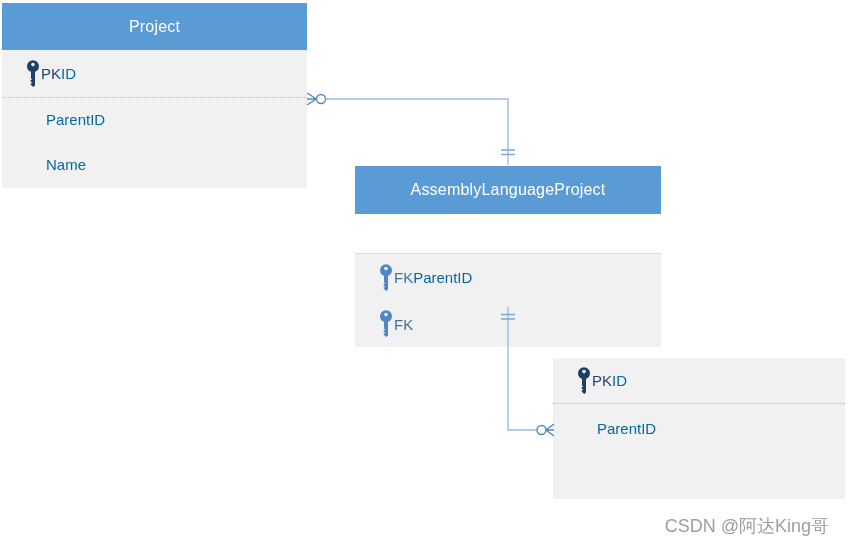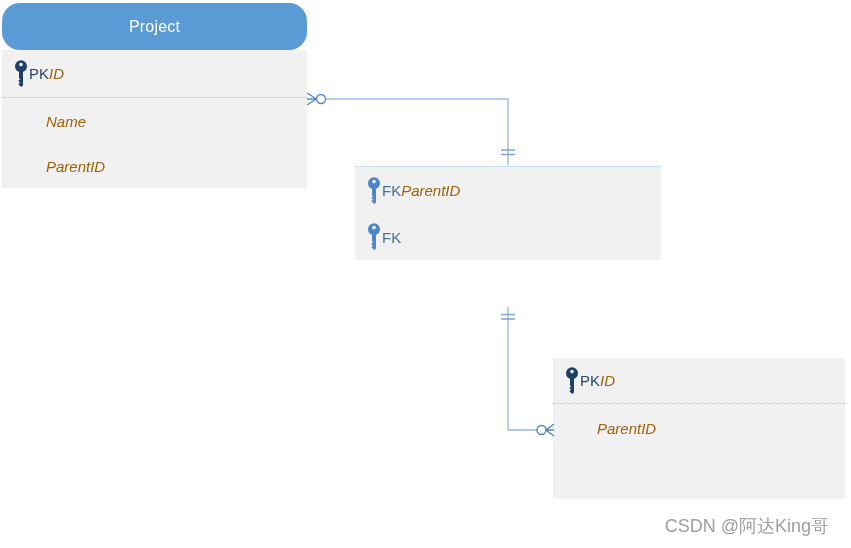--- a/index.html
+++ b/index.html
@@ -13,41 +13,40 @@
   .canvas { position: absolute; inset: 0; width: 851px; height: 548px; }
 
   
   .etable { position: absolute; box-sizing: border-box; }
   .etable .hdr {
     background: #5b9bd5;
     color: #ffffff;
     display: flex; align-items: center; justify-content: center;
     font-size: 16px;
     letter-spacing: .2px;
-    border-radius: 18px;
   }
   .etable .tbody { background: #f1f1f2; }
-  .etable.divided-top .tbody { border-top: 1px dotted #b9cfe8; }
+  .etable.divided-top .tbody { border-top: 1px dotted #b9cfe8; margin-top: 39px; }
   .erow {
     display: flex; align-items: center;
     box-sizing: border-box;
     font-size: 15px;
   }
   .erow.divided { border-bottom: 1px dotted #9fc0e2; }
   .keyslot {
     flex: 0 0 44px;
-    padding-left: 12px;
+    padding-left: 24px;
     display: flex; align-items: center;
     box-sizing: border-box;
   }
   .keyicon { width: 14px; height: 28px; flex: 0 0 14px; }
   .keylabel { font-size: 15px; margin-left: 1px; }
   .keylabel.pk { color: #24476a; }
   .keylabel.fk { color: #41719c; }
-  .fieldname { color: #a16207; font-style: italic; }
+  .fieldname { color: #0369a1; }
 
   #tbl-project   { left: 2px;   top: 3px;   width: 305px; }
   #tbl-alp       { left: 355px; top: 166px; width: 306px; }
   #tbl-al        { left: 553px; top: 358px; width: 292px; }
 
   
   svg.connectors {
     position: absolute; inset: 0;
     width: 851px; height: 548px;
     pointer-events: none;
@@ -81,32 +80,35 @@
         <span class="keyslot">
           <svg class="keyicon" viewBox="0 0 14 28">
             <circle cx="7" cy="6.2" r="6" fill="#1f4066"></circle>
             <circle cx="7" cy="4.6" r="1.8" fill="#f1f1f2"></circle>
             <path fill="#1f4066" d="M5,11.5 L9,11.5 L9,25.5 L7.2,27 L4.6,24.6 L4.6,23.4 L6.3,22.9 L4.6,21.6 L4.6,20.2 L6.3,19.7 L5,18.4 Z"></path>
           </svg>
           <span class="keylabel pk">PK</span>
         </span>
         <span class="fieldname">ID</span>
       </div>
+      <div class="erow" style="height:43px">
+        <span class="keyslot"></span>
+        <span class="fieldname">ParentID</span>
+      </div>
       <div class="erow" style="height:47px">
         <span class="keyslot"></span>
         <span class="fieldname">Name</span>
-      </div>
-      <div class="erow" style="height:43px">
-        <span class="keyslot"></span>
-        <span class="fieldname">ParentID</span>
       </div>
     </div>
   </section>
 
   <section class="etable divided-top" id="tbl-alp">
+    <div class="hdr" style="height:48px">
+      <span>AssemblyLanguageProject</span>
+    </div>
     <div class="tbody">
       <div class="erow" style="height:47px">
         <span class="keyslot">
           <svg class="keyicon" viewBox="0 0 14 28">
             <circle cx="7" cy="6.2" r="6" fill="#4e86c6"></circle>
             <circle cx="7" cy="4.6" r="1.8" fill="#f1f1f2"></circle>
             <path fill="#4e86c6" d="M5,11.5 L9,11.5 L9,25.5 L7.2,27 L4.6,24.6 L4.6,23.4 L6.3,22.9 L4.6,21.6 L4.6,20.2 L6.3,19.7 L5,18.4 Z"></path>
           </svg>
           <span class="keylabel fk">FK</span>
         </span>

